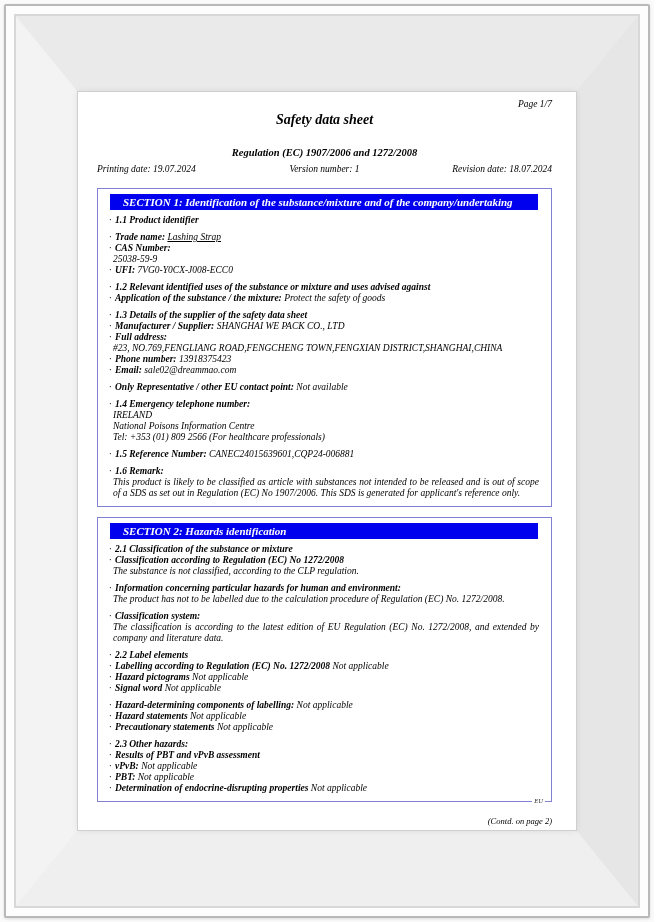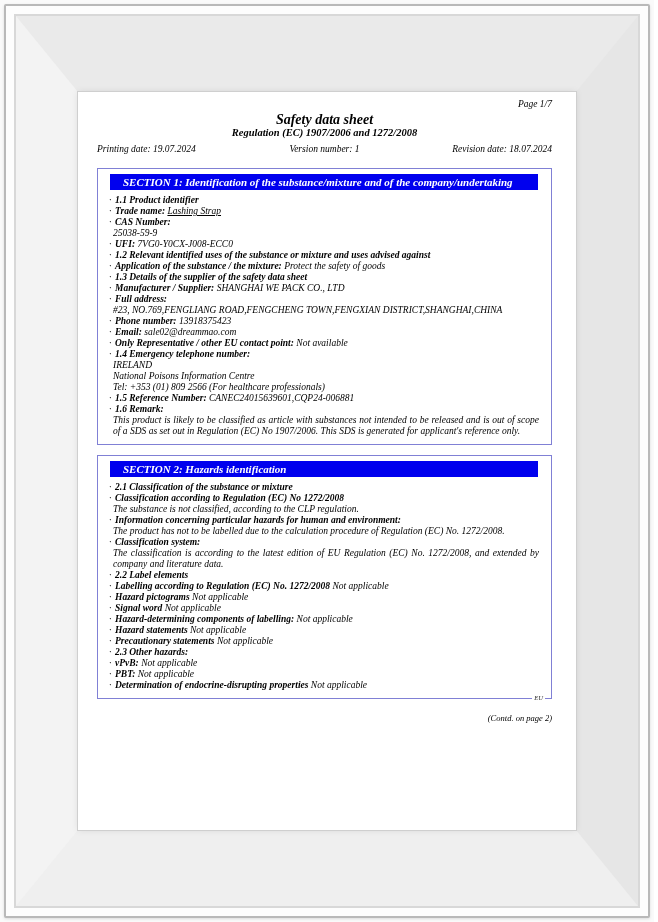--- a/index.html
+++ b/index.html
@@ -33,42 +33,42 @@
   .paper {
     position:relative; width:100%; height:100%;
     background:#ffffff;
     box-shadow:0 0 0 1px #cfcfcf, 0 0 7px rgba(0,0,0,.10);
     padding:7px 24px 0 19px;
     font-style:italic; font-size:9.5px; line-height:11px; color:#000;
   }
 
   .page-num { text-align:right; line-height:11px; }
   .doc-title { text-align:center; font-weight:bold; font-size:14px; line-height:15px; margin-top:2px; }
-  .doc-subtitle { text-align:center; font-weight:bold; font-size:10.5px; line-height:12px; }
+  .doc-subtitle { text-align:center; font-weight:bold; font-size:10.5px; line-height:12px;margin-top:20px; }
   .date-row { display:flex; margin-top:5px; line-height:11px; }
   .date-row .cell { flex:1; }
   .date-row .c { text-align:center; }
   .date-row .r { text-align:right; }
 
   .section-box {
     position:relative;
     border:1px solid var(--box_border,#8080d5);
     margin-top:13px;
     padding:5px 12px 7px 11px;
   }
   .section-box.second { margin-top:10px; }
 
   .section-bar {
     background:var(--section_bar,#0000ee);
     color:#fff; font-weight:bold; font-size:11px; line-height:14px;
     padding:1px 4px 1px 13px; margin:0 1px 5px 1px;
   }
 
   .row { line-height:11px; }
-  .row.gap { }
+  .row.gap { margin-top:6px; }
   .row .dot { display:inline-block; width:6px; }
   .row.plain { margin-left:4px; }
   .row.indent { margin-left:17px; }
   .row.para { margin-left:4px; text-align:justify; }
   .ul { text-decoration:underline; }
 
   .eu-mark {
     position:absolute; right:6px; bottom:-4px;
     font-size:6.5px; line-height:8px; background:#fff; padding:0 2px;
     color:#222; font-style:italic;
@@ -132,20 +132,21 @@
             <div class="row bullet gap"><span class="dot">·</span><b>Classification system:</b></div>
             <div class="row para">The classification is according to the latest edition of EU Regulation (EC) No. 1272/2008, and extended by company and literature data.</div>
             <div class="row bullet gap"><span class="dot">·</span><b>2.2 Label elements</b></div>
             <div class="row bullet"><span class="dot">·</span><b>Labelling according to Regulation (EC) No. 1272/2008 </b>Not applicable</div>
             <div class="row bullet"><span class="dot">·</span><b>Hazard pictograms </b>Not applicable</div>
             <div class="row bullet"><span class="dot">·</span><b>Signal word </b>Not applicable</div>
             <div class="row bullet gap"><span class="dot">·</span><b>Hazard-determining components of labelling: </b>Not applicable</div>
             <div class="row bullet"><span class="dot">·</span><b>Hazard statements </b>Not applicable</div>
             <div class="row bullet"><span class="dot">·</span><b>Precautionary statements </b>Not applicable</div>
             <div class="row bullet gap"><span class="dot">·</span><b>2.3 Other hazards:</b></div>
+            <div class="row bullet"><span class="dot">·</span><b>Results of PBT and vPvB assessment</b></div>
             <div class="row bullet"><span class="dot">·</span><b>vPvB: </b>Not applicable</div>
             <div class="row bullet"><span class="dot">·</span><b>PBT: </b>Not applicable</div>
             <div class="row bullet"><span class="dot">·</span><b>Determination of endocrine-disrupting properties </b>Not applicable</div>
           </div>
         <span class="eu-mark">EU</span>
       </div>
 
       <div class="contd">(Contd. on page 2)</div>
 
     </div>

